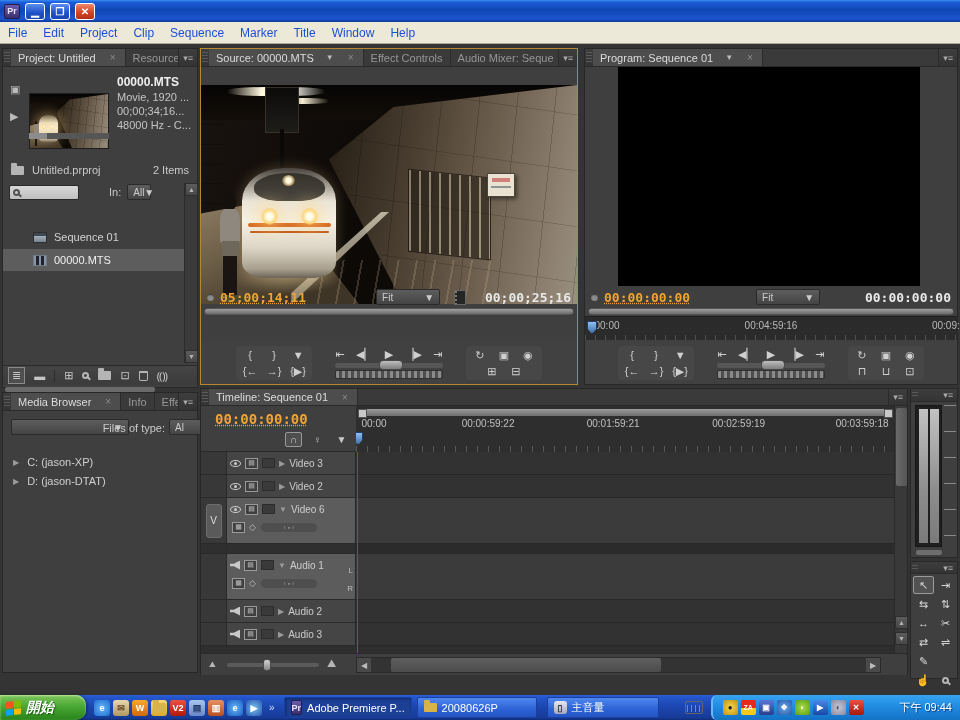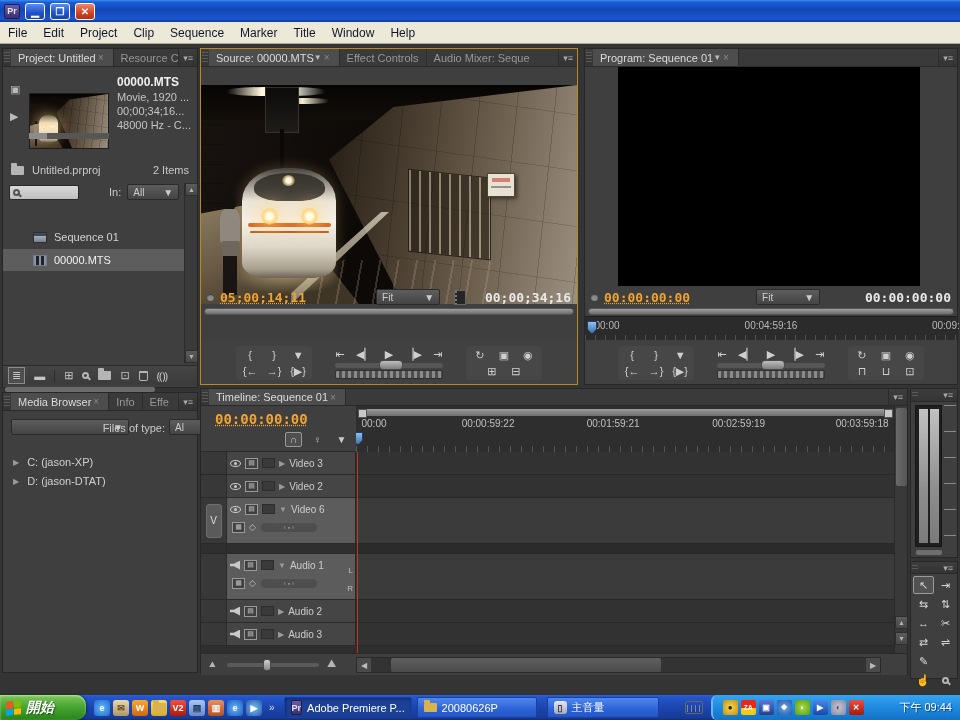--- a/index.html
+++ b/index.html
@@ -13,30 +13,30 @@
     display:flex; align-items:center; padding:0 4px; gap:5px; }
   #titlebar .title { color:#fff; font-weight:bold; font-size:12px; text-shadow:1px 1px 1px #0a2a6a;
     white-space:nowrap; overflow:hidden; flex:1; }
   .pr-icon { width:16px; height:15px; background:linear-gradient(#6a5cae,#3a2f6e); border:1px solid #241d4a;
     color:#e8e4ff; font-size:9px; font-weight:bold; display:flex; align-items:center; justify-content:center; border-radius:2px; }
   .winbtn { width:20px; height:17px; border-radius:3px; border:1px solid #fff;
     color:#fff; font-size:10px; font-weight:bold; display:flex; align-items:center; justify-content:center;
     background:linear-gradient(#5a8cf0,#2050c8 60%,#1a44b0); }
   .winbtn.close { background:linear-gradient(#f0876a,#d44528 55%,#b33015); }
   #menubar { position:absolute; left:0; top:22px; width:960px; height:22px; background:#ece9d8;
-    border-bottom:1px solid #aca899; display:flex; align-items:center; color:#0f172a; font-size:12px; }
+    border-bottom:1px solid #aca899; display:flex; align-items:center; color:#1d4ed8; font-size:12px; }
   #menubar .mitem { padding:3px 8px; }
 
   
   .panel { position:absolute; background:#3f3f3f; border:1px solid #272727; }
   .tabbar { display:flex; align-items:stretch; height:18px; background:linear-gradient(#3d3d3d,#343434);
     border-bottom:1px solid #2a2a2a; overflow:hidden; }
   .grip { width:6px; background:repeating-linear-gradient(180deg,#5a5a5a 0 1px,transparent 1px 3px);
     margin:3px 1px; flex:none; }
-  .tab { display:flex; align-items:center; gap:0; padding:4px 7px; font-size:11px; color:#969696;
+  .tab { display:flex; align-items:center; gap:12px; padding:4px 7px; font-size:11px; color:#969696;
     background:#3a3a3a; border-right:1px solid #2b2b2b; white-space:nowrap; overflow:hidden; flex:none; }
   .tab.active { background:#4d4d4d; color:#dcdcdc; }
   .tab .dd-arrow { font-size:8px; color:#bbb; }
   .closex { color:#8a8a8a; font-size:10px; padding:0 2px; }
   .panelmenu { margin-left:auto; color:#aaa; font-size:9px; display:flex; align-items:center; padding:0 4px; flex:none; }
 
   .tc-cur { color:#f0a431; font-weight:bold; font-size:13px; font-family:"DejaVu Sans Mono",monospace;
     text-decoration:underline dotted; }
   .tc-dur { color:#e9e9e9; font-weight:bold; font-size:13px; font-family:"DejaVu Sans Mono",monospace; }
   .dd { background:linear-gradient(#5d5d5d,#444); border:1px solid #2a2a2a; border-radius:2px;
@@ -323,21 +323,21 @@
     <div class="binrow">
       <span class="ico-folder"></span>
       <span>Untitled.prproj</span>
       <span style="margin-left:auto">2 Items</span>
     </div>
     <div class="searchrow">
       <div class="searchbox">
           <span class="ico-mag"></span>
         </div>
       <span style="margin-left:24px;color:#c9c9c9">In:</span>
-      <div class="dd" style="width:52px">
+      <div class="dd" style="width:24px">
         <span>All</span>
         <span class="dd-arrow">▼</span>
       </div>
     </div>
     <div class="plist-row" style="top:177px">
       <span class="ico-seq"></span>
       <span>Sequence 01</span>
     </div>
     <div class="plist-row sel" style="top:200px">
       <span class="ico-mov"></span>
@@ -448,21 +448,21 @@
     </div>
 
     <div class="tcrow">
       <span class="tc-dot"></span>
       <span class="tc-cur">05;00;14;11</span>
       <div class="dd" style="width:64px;margin-left:64px">
         <span>Fit</span>
           <span class="dd-arrow">▼</span>
       </div>
       <span class="ico-film" style="margin-left:8px"></span>
-      <span class="tc-dur" style="margin-left:auto">00;00;34;16</span>
+      <span class="tc-dur" style="margin-left:auto">00;00;25;16</span>
     </div>
     <div class="viewbar" style="top:259px"></div>
 
     <div class="transport" style="left:0;top:292px;width:100%;height:43px">
       <div class="tgroup">
         <div class="trow-btns">
           <span class="tbtn">{</span>
           <span class="tbtn">}</span>
           <span class="tbtn">▼</span>
         </div>

